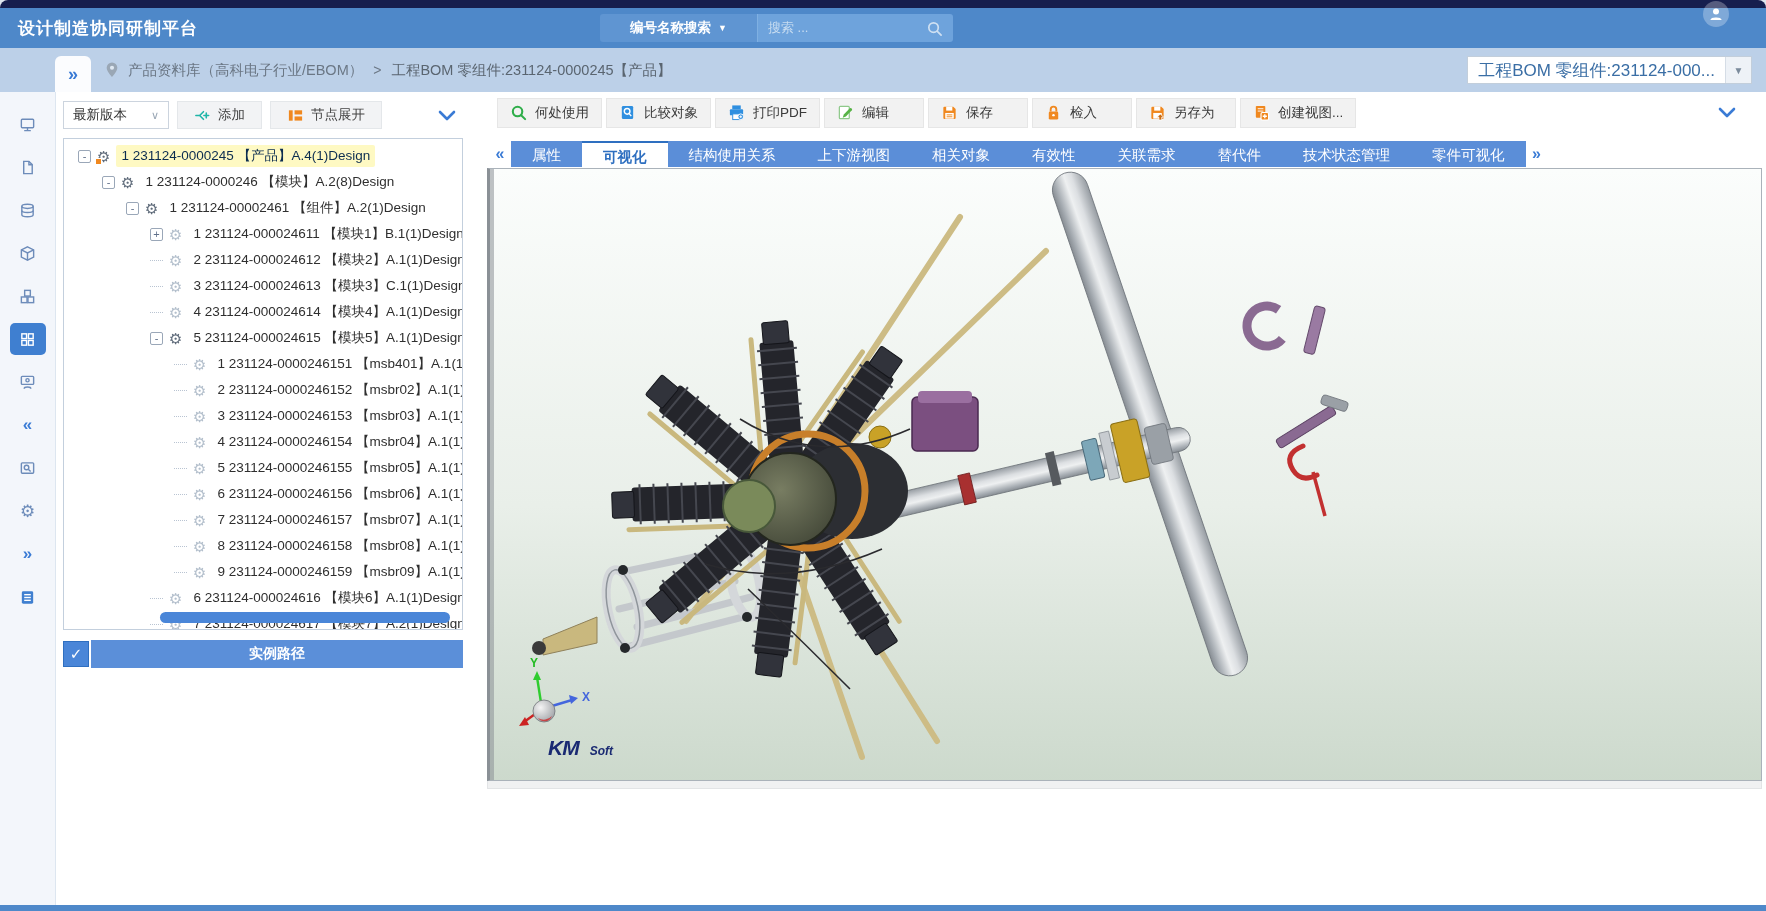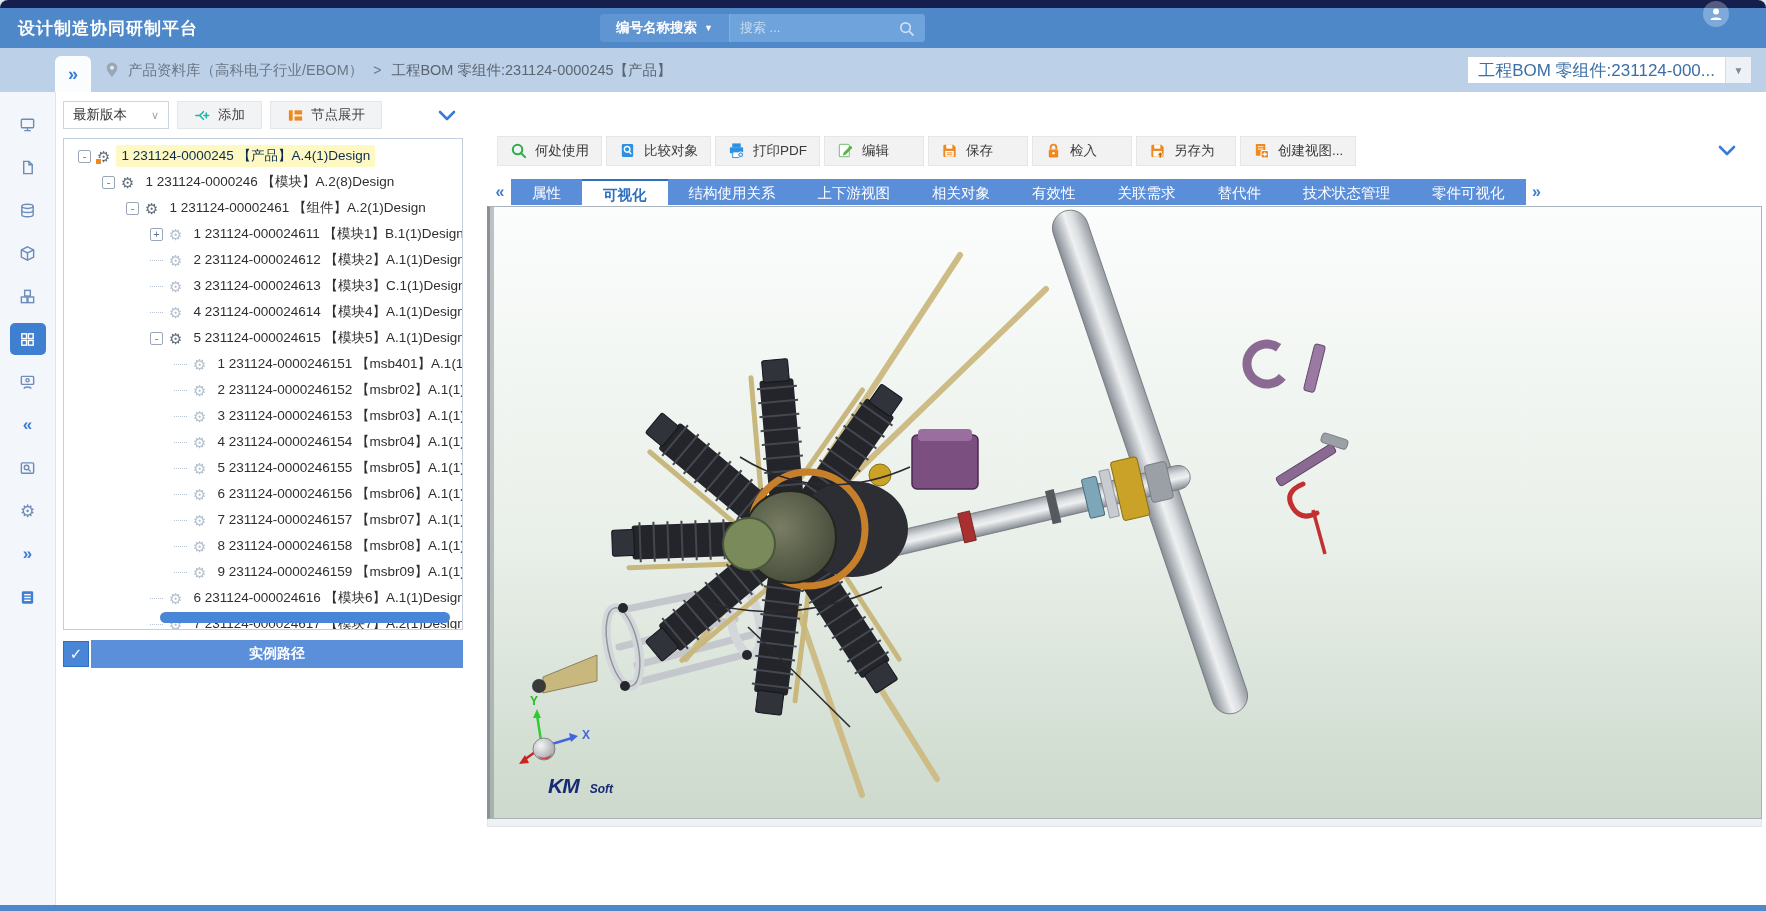--- a/index.html
+++ b/index.html
@@ -4,21 +4,21 @@
 <style>
   html,body{margin:0;padding:0;background:#dfe6ef;}
   *{box-sizing:border-box;}
   .window{position:relative;width:1766px;height:911px;font-family:"Liberation Sans","DejaVu Sans",sans-serif;
     background:#fff;overflow:hidden;border-radius:8px 8px 0 0;}
   
   .title-strip{height:8px;background:#161e4e;}
   .topbar{height:40px;background:#4e88c9;display:flex;align-items:center;padding:0 18px;color:#fff;}
   .app-title{font-size:17px;font-weight:bold;letter-spacing:1px;}
   .search-group{position:absolute;left:600px;top:14px;display:flex;height:28px;border-radius:3px;overflow:hidden;}
-  .search-cat{background:#5f95d2;display:flex;align-items:center;gap:7px;padding:0 16px;font-size:13.5px;font-weight:bold;color:#fff;cursor:pointer;}
+  .search-cat{background:#5f95d2;display:flex;align-items:center;gap:7px;padding:0 30px;font-size:13.5px;font-weight:bold;color:#fff;cursor:pointer;}
   .search-cat .caret{font-size:9px;}
   .search-box{background:#6ea3dc;width:196px;display:flex;align-items:center;padding:0 10px;border-left:1px solid #7fb0e2;}
   .search-box .ph{color:#cnone;color:#c9ddf1;font-size:13px;flex:1;}
   .top-right{margin-left:auto;display:flex;align-items:center;gap:22px;font-size:14px;flex-direction:column;}
   .lang{font-weight:bold;cursor:pointer;}
   .circle-ic{width:26px;height:26px;border-radius:50%;display:flex;align-items:center;justify-content:center;cursor:pointer;}
   .logout{color:#d9e6f4;cursor:pointer;}
   .burger{display:flex;flex-direction:column;gap:3px;cursor:pointer;}
   .burger i{display:block;width:17px;height:2.4px;background:#fff;border-radius:1px;}
   
@@ -59,21 +59,21 @@
   .g-outline{color:#b3bfcc;}
   .gear .badge{position:absolute;left:-2px;bottom:-1px;width:7px;height:7px;background:#f0881f;border:1px solid #fff;}
   .lbl{padding:2px 5px;border-radius:2px;}
   .tree-row.selected .lbl{background:#fef9c3;color:#0c2d50;}
   .h-scroll-thumb{position:absolute;left:96px;bottom:6px;width:290px;height:11px;border-radius:6px;background:#4a86d8;cursor:pointer;}
   .instance-row{margin-top:10px;display:flex;align-items:center;width:400px;height:28px;}
   .inst-check{width:26px;height:26px;background:#4a86d8;border:1px solid #2f6fc0;display:flex;align-items:center;justify-content:center;color:#fff;font-size:15px;cursor:pointer;margin-right:2px;}
   .inst-btn{flex:1;height:28px;background:#5b8fd9;color:#fff;border:none;font-size:14px;font-weight:bold;cursor:pointer;font-family:inherit;}
   
   .content{flex:1;background:#fff;position:relative;padding-left:16px;}
-  .toolbar{display:flex;align-items:center;gap:4px;padding:5px 0 0 10px;height:36px;margin-top:38px;}
+  .toolbar{display:flex;align-items:center;gap:4px;padding:5px 0 0 10px;height:36px;}
   .tbtn{height:30px;min-width:100px;background:#f2f2f2;border:1px solid #e6e6e6;display:flex;align-items:center;gap:8px;padding:0 12px;font-size:13.5px;color:#3a3a3a;cursor:pointer;}
   .tbtn svg{flex:0 0 auto;}
   .toolbar-chev{margin-left:auto;margin-right:30px;cursor:pointer;}
   .tabbar{display:flex;align-items:flex-end;margin-top:13px;height:26px;padding-left:2px;}
   .tab-arrow{width:22px;height:26px;display:flex;align-items:center;justify-content:center;color:#3a7bd5;font-size:16px;font-weight:bold;cursor:pointer;}
   .tabs{display:flex;background:#5b8ed8;height:26px;}
   .tab{height:26px;display:flex;align-items:center;padding:14px 21px;color:#fff;font-size:14.5px;cursor:pointer;}
   .tab.active{background:#fff;color:#2e6fc0;font-weight:bold;border-top:2px solid #2e6fc0;}
   .viewer{position:relative;margin-top:1px;width:1275px;height:613px;border:1px solid #aab2ba;border-left:3px solid #8a9096;overflow:hidden;cursor:grab;}
   .viewer svg{display:block;}

